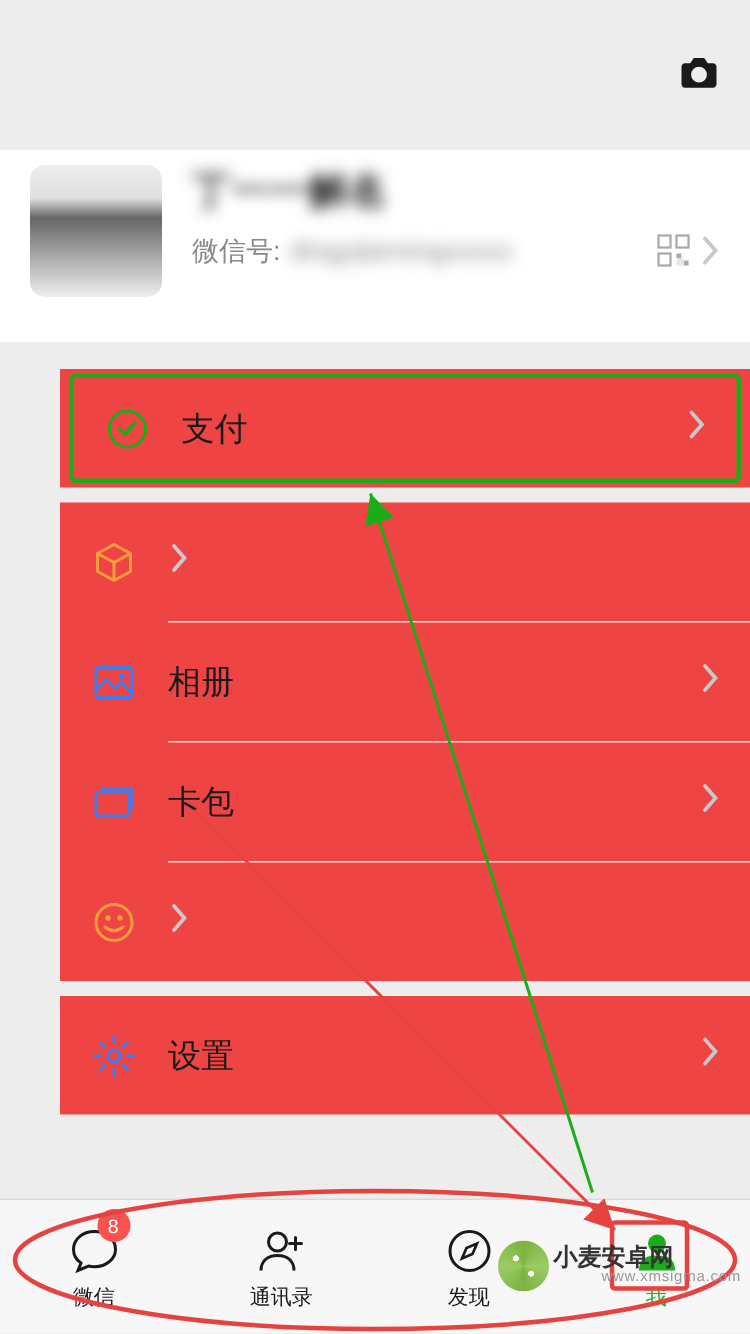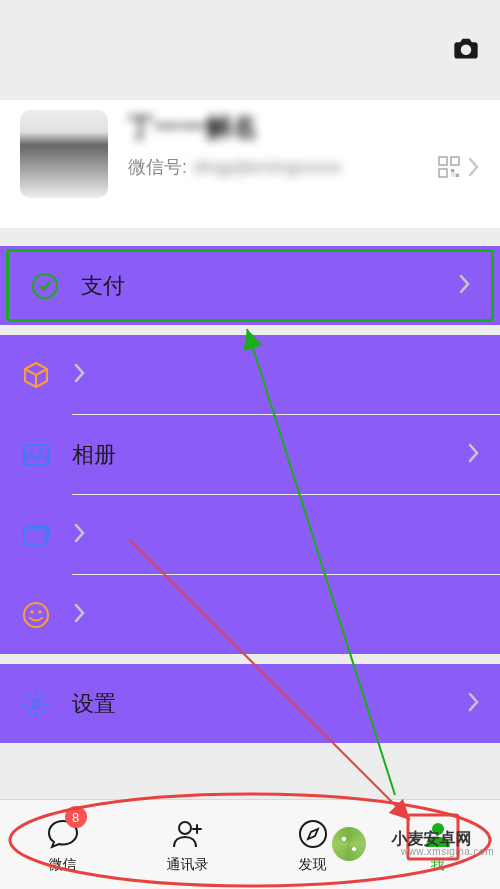--- a/index.html
+++ b/index.html
@@ -46,21 +46,21 @@
     .profile-id-row {
       display: flex;
       align-items: center;
       gap: 6px;
     }
     .profile-id-label { font-size: 18px; color: #888; }
     .profile-id-value { font-size: 18px; color: #888; filter: blur(5px); flex:1; overflow:hidden;}
     .qr-icon { color: #aaa; display:flex; }
     .chevron { color: #c8c8c8; display:flex; }
 
-    .list-group { background: #8b5cf6; margin-top: 10px; }
+    .list-group { background: #ef4444; margin-top: 10px; margin-left: 40px; }
     .list-item {
       display: flex;
       align-items: center;
       height: 79px;
       padding: 0 20px;
       position: relative;
     }
     .list-item .icon-slot {
       width: 32px;
       height: 32px;
@@ -120,21 +120,20 @@
 
     .watermark {
       position: absolute;
       bottom: 28px;
       right: 6px;
       display: flex;
       align-items: center;
       gap: 3px;
       z-index: 50;
       pointer-events:none;
-      text-align:center;
     }
     .watermark-logo {
       width: 34px; height: 34px;
       background: radial-gradient(circle at 35% 35%, #fff 0 6%, transparent 7%), radial-gradient(circle at 65% 65%, #fff 0 6%, transparent 7%), conic-gradient(#7cb342, #9ccc65, #7cb342, #9ccc65, #7cb342);
       border-radius: 50%;
     }
     .watermark-text { font-size: 16px; font-weight:600; color:#333;}
     .watermark-sub { font-size:10px; color:#999; letter-spacing:0.5px;margin-left:32px;}
     .watermark-col{display:flex;flex-direction:column;line-height:1;}
 
@@ -218,20 +217,21 @@
         </svg></div>
   </div>
   <div class="sep"></div>
   <div class="list-item">
     <div class="icon-slot">
       <svg width="30" height="30" viewBox="0 0 30 30">
           <rect x="3" y="8" width="22" height="16" rx="2" stroke="#3d7ef0" stroke-width="2" fill="none"></rect>
           <path d="M7 6 L27 6 L27 20" stroke="#3d7ef0" stroke-width="2" fill="none"></path>
         </svg>
     </div>
+    <div class="label">卡包</div>
     <div class="chevron-right"><svg viewBox="0 0 14 24">
           <path d="M4 4 L11 12 L4 20" stroke="#c8c8c8" stroke-width="2.5" fill="none" stroke-linecap="round"></path>
         </svg></div>
   </div>
   <div class="sep"></div>
   <div class="list-item">
     <div class="icon-slot">
       <svg width="30" height="30" viewBox="0 0 30 30">
           <circle cx="15" cy="15" r="12" stroke="#fa9d3b" stroke-width="2" fill="none"></circle>
           <circle cx="11" cy="12" r="1.8" fill="#fa9d3b"></circle>

